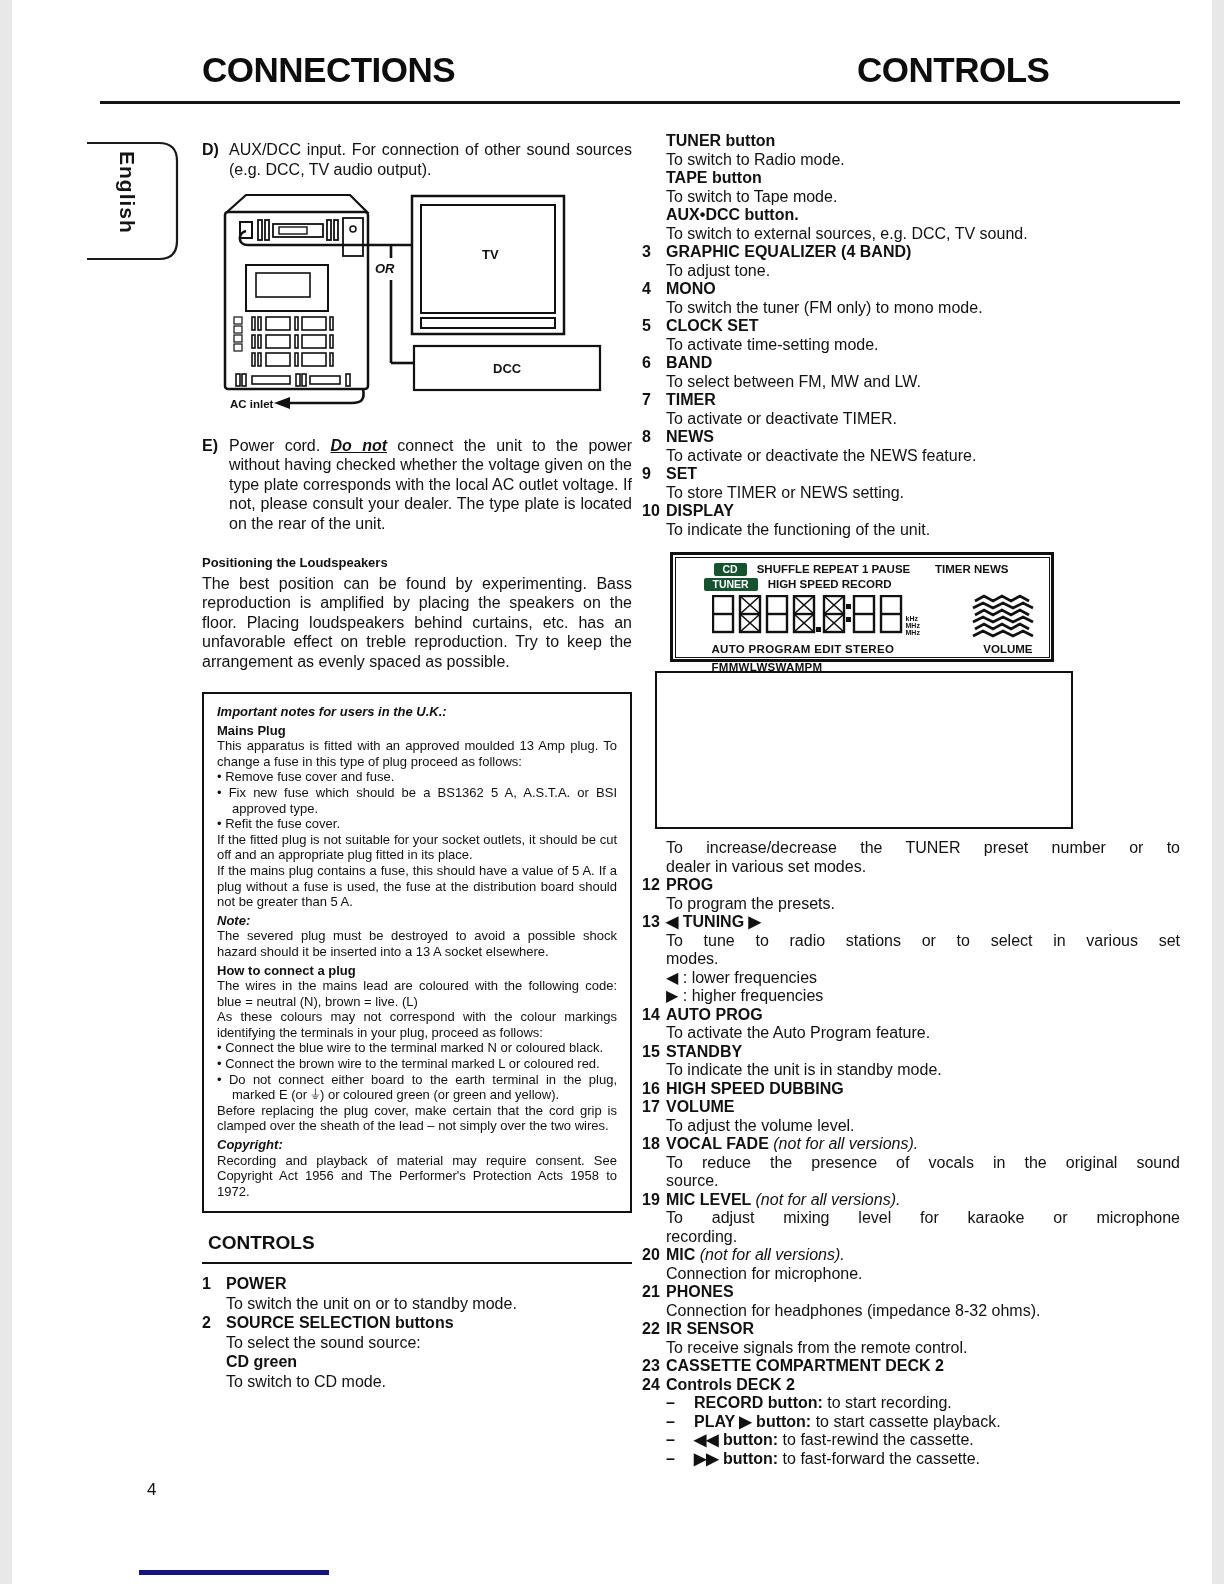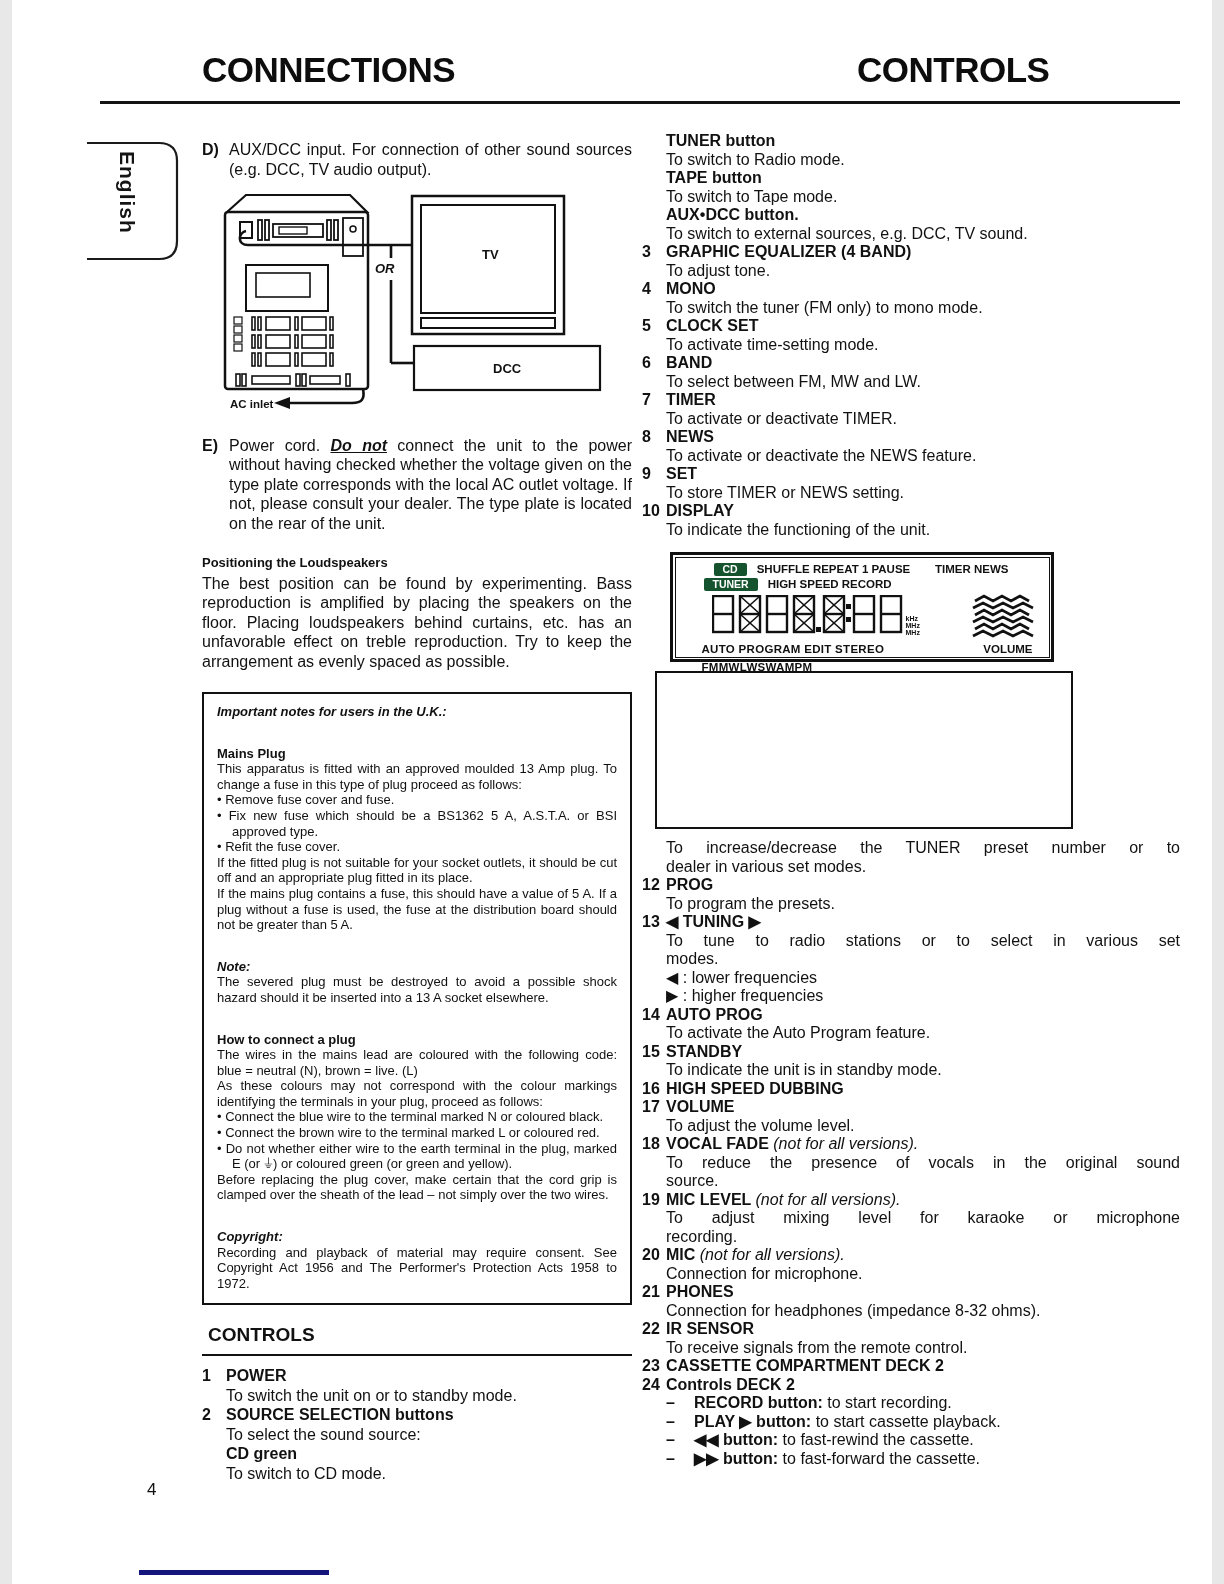--- a/index.html
+++ b/index.html
@@ -28,21 +28,21 @@
   .pos-sec p{margin:0;text-align:justify;}
   
   .diagram{margin:12px 0 12px 10px;}
   svg text{font-family:"Liberation Sans",sans-serif;fill:#111;}
   
   .ukbox{margin-top:21px;border:2.5px solid #111;padding:10px 13px 12px 13px;
          font-size:13px;line-height:15.6px;box-sizing:border-box;}
   .ukbox .blk{margin:0;text-align:justify;}
   .ukbox .hi{font-weight:bold;font-style:italic;}
   .ukbox .h{font-weight:bold;}
-  .ukbox .mt{margin-top:26px;}
+  .ukbox .mt{margin-top:3px;}
   .ukbox .bullet{padding-left:15px;text-indent:-15px;}
   
   .controls-sec{margin-top:20px;}
   .controls-sec h3{margin:0 0 9px 6px;font-size:19px;border-bottom:0;}
   .controls-rule{height:2.5px;background:#111;margin-bottom:10px;}
   
   .line{min-height:18.5px;}
   .col-left .line{font-size:16px;line-height:19.5px;}
   .num{display:inline-block;width:24px;font-weight:bold;}
   .dash{display:inline-block;width:28px;font-weight:bold;text-align:left;}
@@ -54,21 +54,21 @@
   .display-outer{margin:13px 0 0 28px;width:384px;border:3px solid #111;box-sizing:border-box;}
   .display-inner{border:1.5px solid #111;margin:1.5px;padding:4px 10px 3px 10px;}
   .ind-row{display:flex;align-items:center;font-size:11.5px;font-weight:bold;height:15px;}
   .badge{background:#14532d;color:#fff;font-size:10.5px;font-weight:bold;padding:0 9px;
          line-height:13px;border-radius:2px;margin-right:10px;}
   .sp{flex:1;}
   .digit-row{display:flex;align-items:flex-start;margin:3px 0 1px 26px;}
   .units{font-size:7px;line-height:7px;font-weight:bold;margin:20px 0 0 2px;}
   .waves{margin:-2px 4px 0 0;}
   .bot-row{display:flex;font-size:11.5px;font-weight:bold;height:14px;}
-  .bot-row .left-txt{margin-left:16px;letter-spacing:0.3px;}
+  .bot-row .left-txt{margin-left:26px;letter-spacing:0.3px;}
   .bot-row .vol-txt{margin-right:6px;}
   
   .empty-box{margin:9px 0 10px 13px;width:418px;height:158px;border:2.5px solid #111;
              box-sizing:border-box;}
   
   .page-num{position:absolute;left:135px;top:1480px;font-size:17px;color:#111;}
   .footer-bar{position:absolute;left:127px;top:1570px;width:190px;height:5px;background:#15157e;}
 </style>
 </head>
 <body>
@@ -206,21 +206,21 @@
         <p class="blk h mt">How to connect a plug</p>
 
         <p class="blk p">The wires in the mains lead are coloured with the following code: blue = neutral (N), brown = live. (L)</p>
 
         <p class="blk p">As these colours may not correspond with the colour markings identifying the terminals in your plug, proceed as follows:</p>
 
         <p class="blk bullet">• Connect the blue wire to the terminal marked N or coloured black.</p>
 
         <p class="blk bullet">• Connect the brown wire to the terminal marked L or coloured red.</p>
 
-        <p class="blk bullet">• Do not whether either wire to the earth terminal in the plug, marked E (or ⏚) or coloured green (or green and yellow).</p>
+        <p class="blk bullet">• Do not connect either board to the earth terminal in the plug, marked E (or ⏚) or coloured green (or green and yellow).</p>
 
         <p class="blk p">Before replacing the plug cover, make certain that the cord grip is clamped over the sheath of the lead – not simply over the two wires.</p>
 
         <p class="blk hi mt">Copyright:</p>
 
         <p class="blk p">Recording and playback of material may require consent. See Copyright Act 1956 and The Performer's Protection Acts 1958 to 1972.</p>
       </div>
 
     <section class="controls-sec">
       <h3>CONTROLS</h3>

